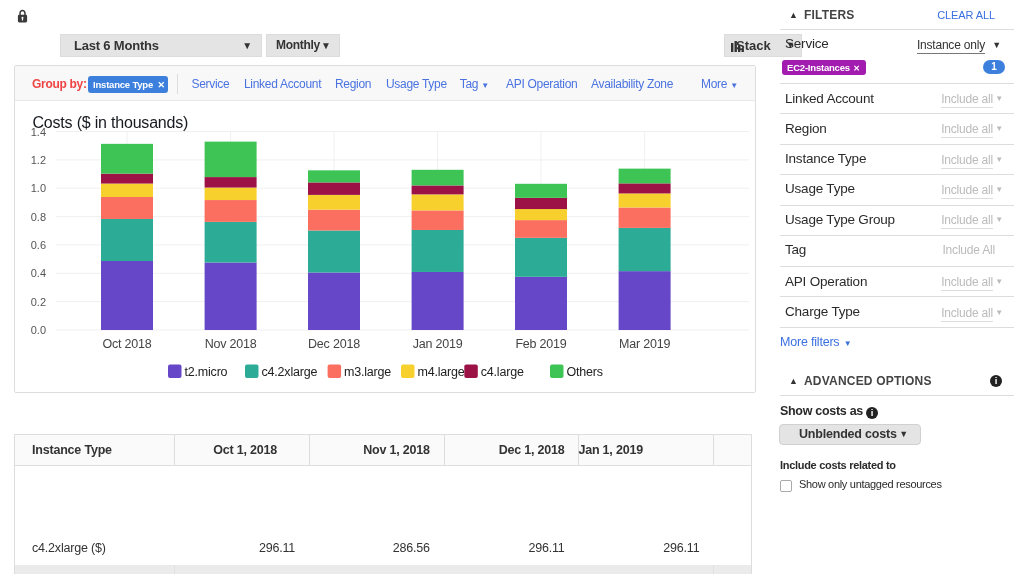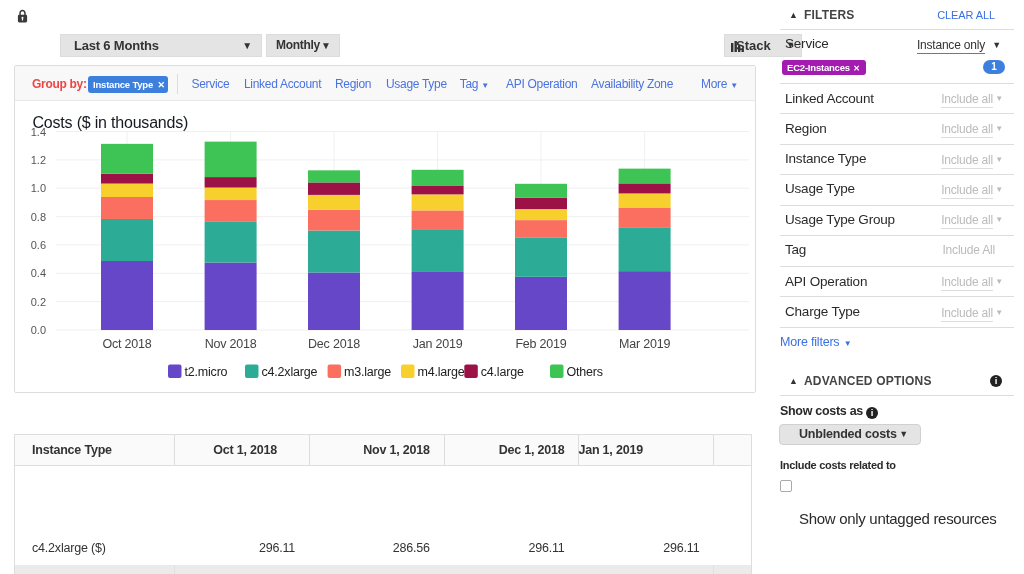--- a/index.html
+++ b/index.html
@@ -253,16 +253,16 @@
     <div class="abs" style="left:24px; top:373.5px; font-size:12px; font-weight:bold; color:#444; letter-spacing:0.2px;">ADVANCED OPTIONS</div>
     <div class="abs" style="left:210px; top:375px; width:12px; height:12px; background:#222; border-radius:50%; color:#fff; font-size:9.5px; font-weight:bold; text-align:center; line-height:12px;">i</div>
     <div class="abs" style="left:0; top:395px; width:234px; height:1px; background:#ddd;"></div>
 
     <div class="abs" style="left:0px; top:404px; font-size:12.5px; font-weight:bold; letter-spacing:-0.3px;">Show costs as
       <span style="display:inline-block; width:12px; height:12px; background:#222; border-radius:50%; color:#fff; font-size:9.5px; text-align:center; line-height:12px; vertical-align:-1px; letter-spacing:0;">i</span></div>
     <div class="abs" style="left:-1px; top:424px; width:142px; height:21px; background:#e4e4e4; border:1px solid #d0d0d0; border-radius:4px; font-size:12.5px; font-weight:bold; color:#333; line-height:19px; padding-left:19px; letter-spacing:-0.2px;">Unblended costs
       <span style="position:absolute; right:12px; top:0; font-size:9px;">▼</span></div>
     <div class="abs" style="left:0px; top:458.5px; font-size:11px; font-weight:bold; letter-spacing:-0.3px;">Include costs related to</div>
     <div class="abs" style="left:0px; top:479.5px; width:12px; height:12px; border:1px solid #aaa; border-radius:2px; background:#fff;"></div>
-    <div class="abs" style="left:19px; top:477.5px; font-size:15px; letter-spacing:-0.3px;margin-top:32px;">Show only untagged resources</div>
+    <div class="abs" style="left:19px; top:477.5px; font-size:11px; letter-spacing:-0.3px;">Show only untagged resources</div>
   </div>
 
 </div>
 
 </body></html>

